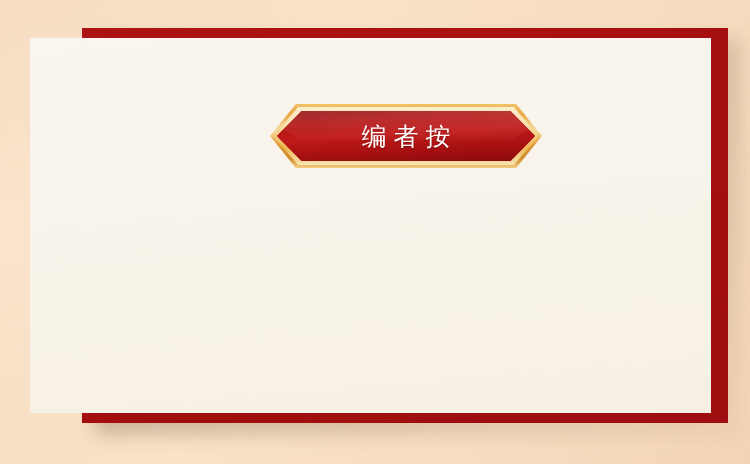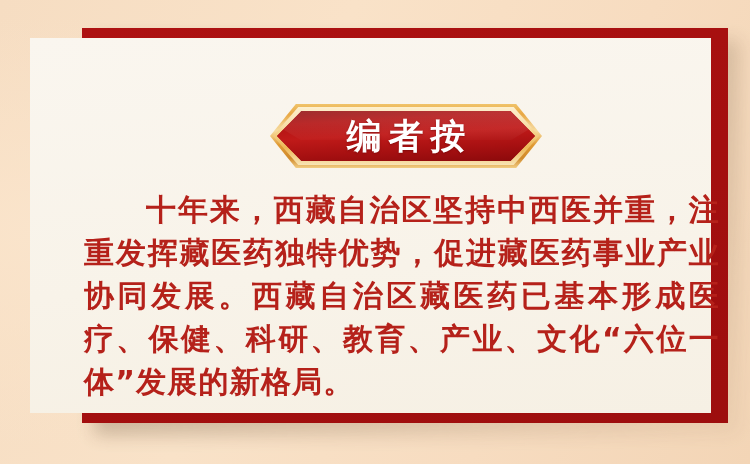--- a/index.html
+++ b/index.html
@@ -93,22 +93,22 @@
     background: linear-gradient(180deg, rgba(255,255,255,0.14) 0%, rgba(255,255,255,0.02) 100%);
     pointer-events: none;
   }
   .badge-label {
     position: absolute;
     inset: 0;
     display: flex;
     align-items: center;
     justify-content: center;
     color: #ffffff;
-    font-size: 35px;
-    font-weight: bold;
+    font-size: 25px;
+    font-weight: normal;
     letter-spacing: 7px;
     text-indent: 7px;
     line-height: 1;
     text-shadow: 0 1px 2px rgba(90,0,0,0.45);
     white-space: nowrap;
   }
 
   
   .body-text {
     position: absolute;
@@ -138,16 +138,15 @@
   <div class="panel">
 
     <div class="badge-wrap">
       <div class="badge-outer"></div>
       <div class="badge-mid"></div>
       <div class="badge-inner"></div>
       <div class="badge-gloss"></div>
       <div class="badge-label">编者按</div>
     </div>
 
-    <div class="body-text">十年来，西藏自治区坚持中西医并重，注重发挥藏医药独特优势，促进藏医药事业产业协同发展。西藏自治区藏医药已基本形成医疗、保健、科研、教育、产业、文化“六位一体”发展的新格局。</div>
 
   </div>
 </div>
 
 </body></html>

